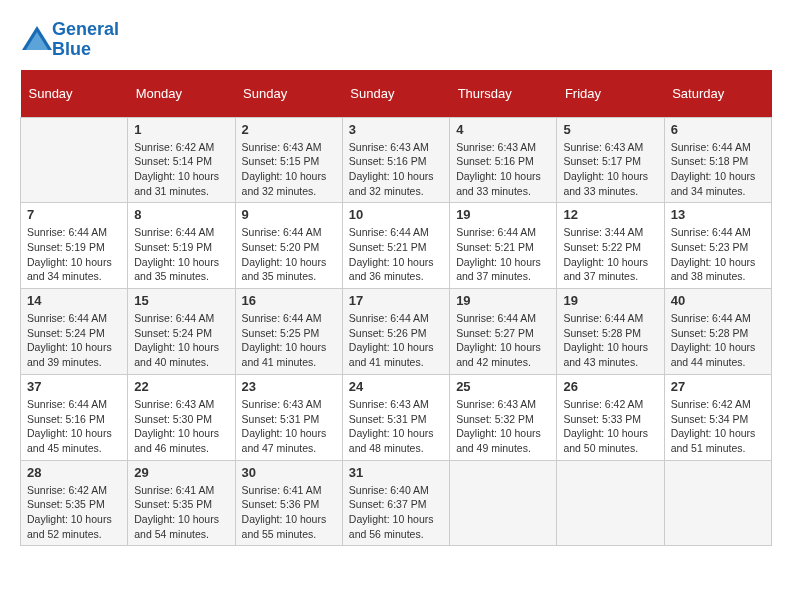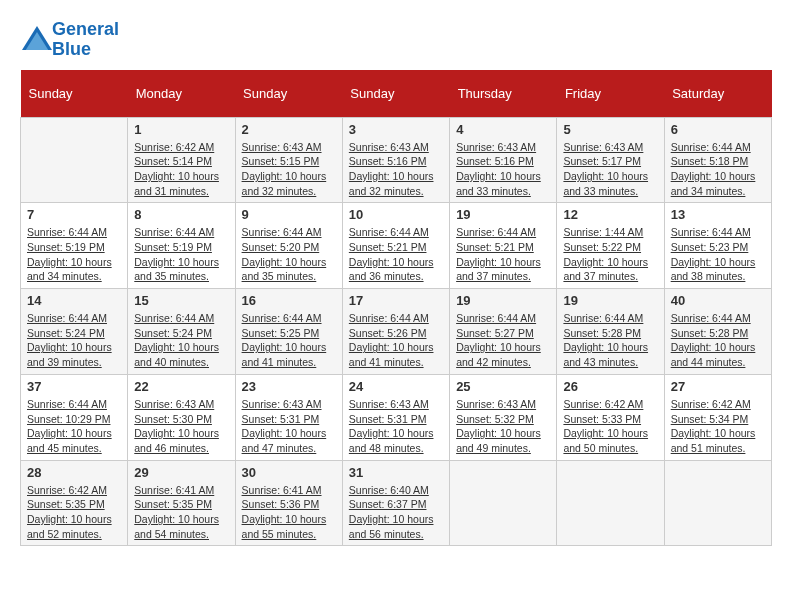--- a/index.html
+++ b/index.html
@@ -77,21 +77,20 @@
     .day-number {
       font-size: 13px;
       font-weight: bold;
       display: block;
       margin-bottom: 3px;
     }
     .day-info {
       font-size: 10.5px;
       line-height: 1.4;
       color: #333;
-      text-decoration: underline;
     }
   </style>
 </head>
 <body>
 
 <div class="header">
   <div class="logo">
     <div>
       <svg class="logo-icon" viewBox="0 0 40 32" xmlns="http://www.w3.org/2000/svg">
         <polygon points="20,0 40,32 0,32" fill="#1a6bb5"></polygon>
@@ -194,21 +193,21 @@
         </td>
         <td>
           <span class="day-number">19</span>
           <div class="day-info">Sunrise: 6:44 AM
 Sunset: 5:21 PM
 Daylight: 10 hours
 and 37 minutes.</div>
         </td>
         <td>
           <span class="day-number">12</span>
-          <div class="day-info">Sunrise: 1:44 AM
+          <div class="day-info">Sunrise: 3:44 AM
 Sunset: 5:22 PM
 Daylight: 10 hours
 and 37 minutes.</div>
         </td>
         <td>
           <span class="day-number">13</span>
           <div class="day-info">Sunrise: 6:44 AM
 Sunset: 5:23 PM
 Daylight: 10 hours
 and 38 minutes.</div>
@@ -262,21 +261,21 @@
           <div class="day-info">Sunrise: 6:44 AM
 Sunset: 5:28 PM
 Daylight: 10 hours
 and 44 minutes.</div>
         </td>
       </tr>
       <tr>
         <td>
           <span class="day-number">37</span>
           <div class="day-info">Sunrise: 6:44 AM
-Sunset: 10:29 PM
+Sunset: 5:16 PM
 Daylight: 10 hours
 and 45 minutes.</div>
         </td>
         <td>
           <span class="day-number">22</span>
           <div class="day-info">Sunrise: 6:43 AM
 Sunset: 5:30 PM
 Daylight: 10 hours
 and 46 minutes.</div>
         </td>

